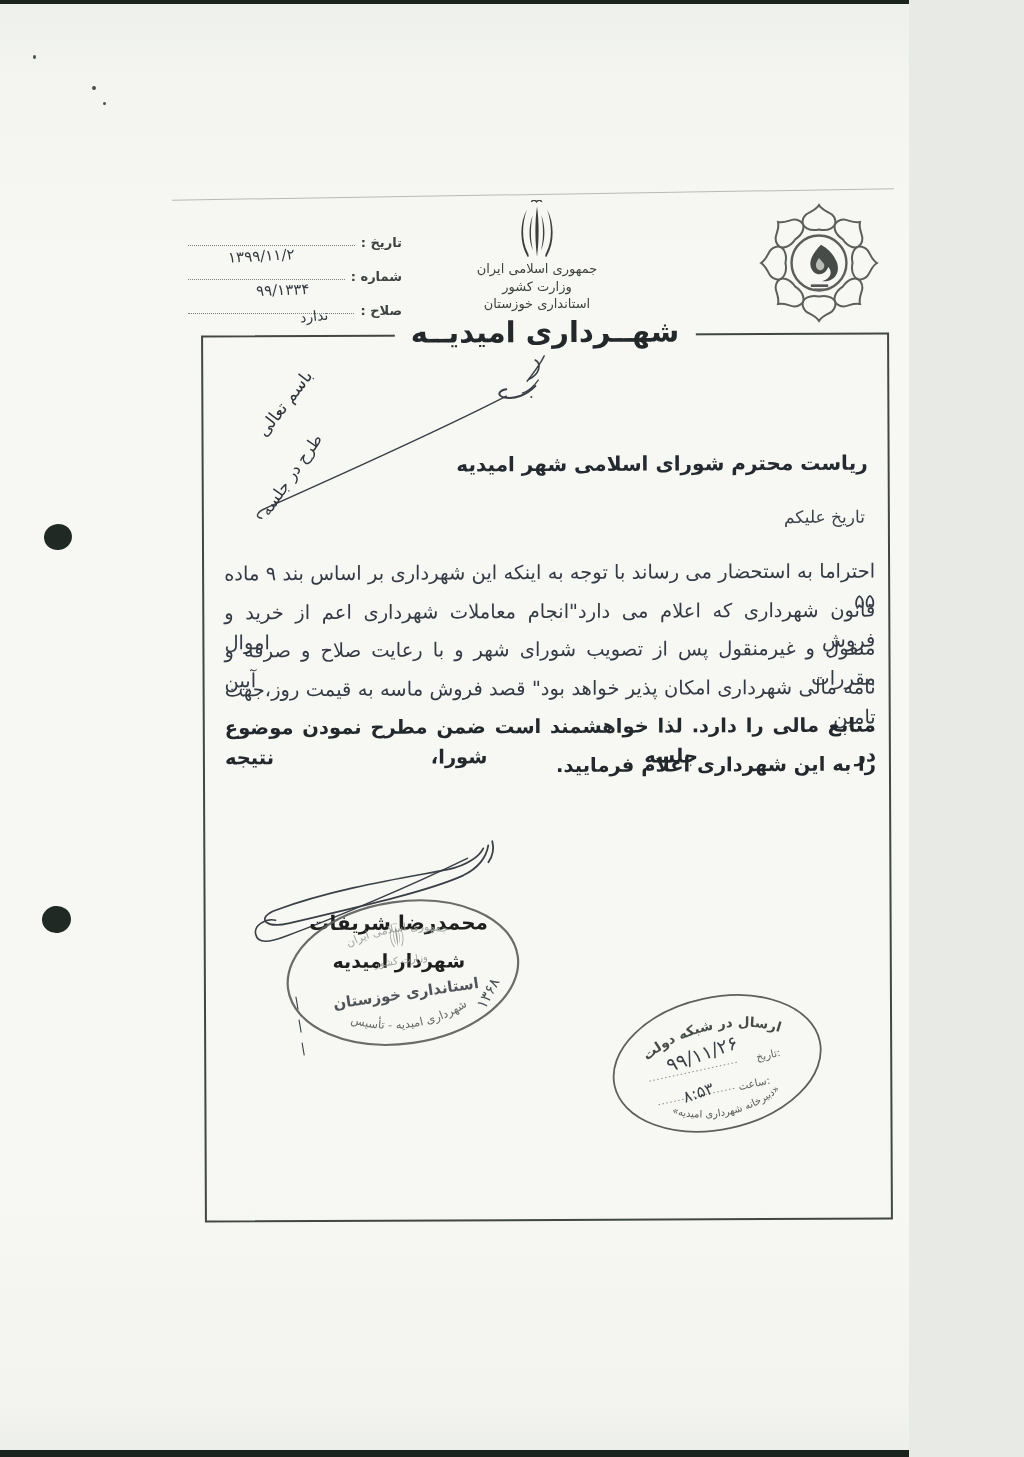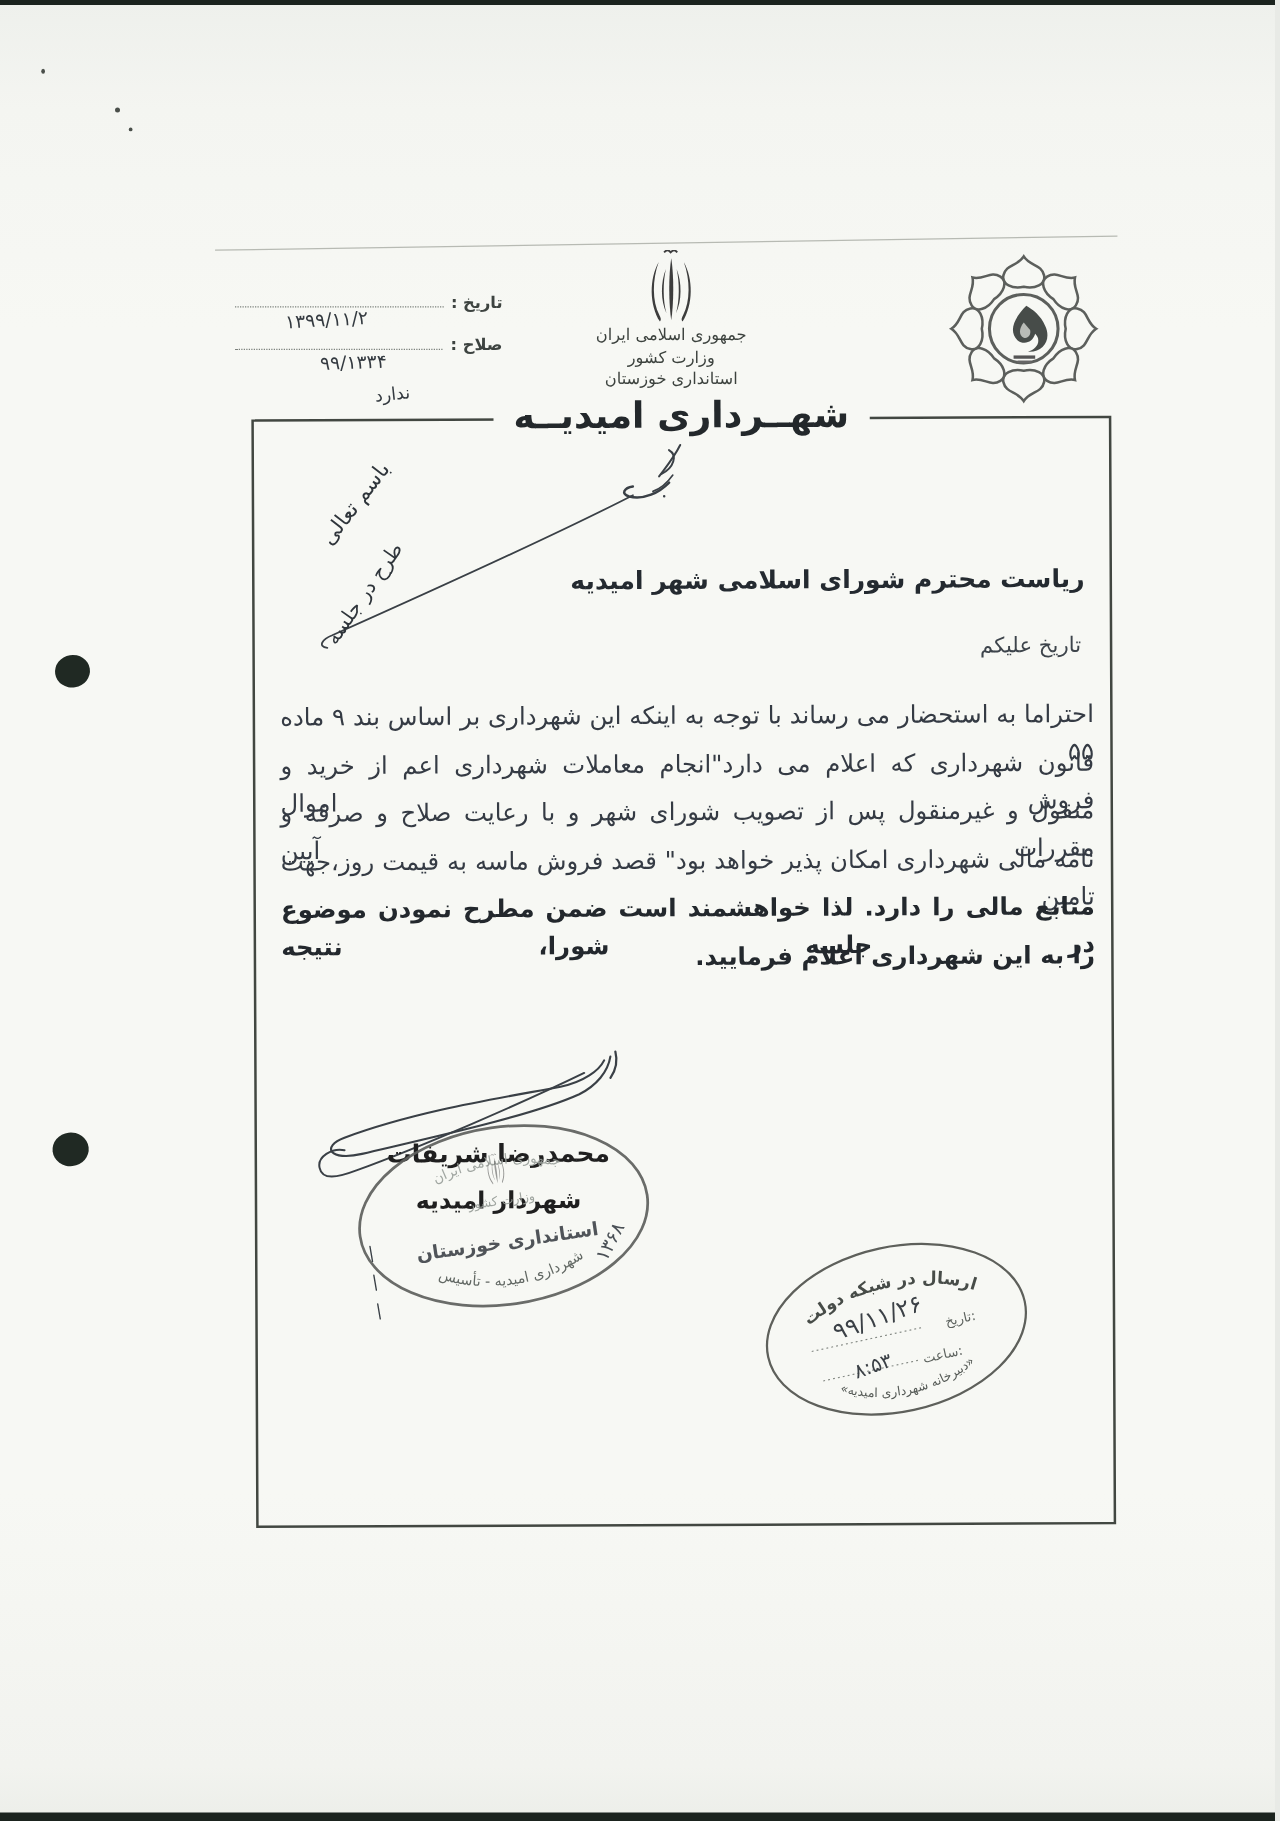--- a/index.html
+++ b/index.html
@@ -1,16 +1,16 @@
 <!DOCTYPE html>
 <html><head>
 <meta charset="utf-8">
 <style>
   html,body{margin:0;padding:0;background:#e8eae6;}
-  .page{position:relative;width:1020px;height:1457px;overflow:hidden;
+  .page{position:relative;width:909px;height:1457px;overflow:hidden;
         background:linear-gradient(180deg,#eef0ec 0%,#f4f5f1 6%,#f7f8f4 18%,#f7f8f4 82%,#f2f3ef 97%,#eceee9 100%);
         font-family:"DejaVu Sans",sans-serif;color:#33393f;}
   .fa{direction:rtl;}
   .abs{position:absolute;}
   .edge-strip{position:absolute;left:0;width:100%;background:#1b231e;}
   .hole{position:absolute;background:#202923;border-radius:50%;}
   .dot{position:absolute;background:#4a4f4a;border-radius:50%;}
   .scanline{position:absolute;height:1px;background:#b7bab3;}
 
   
@@ -73,20 +73,24 @@
         <path d="M59,32 C68,54 68,86 58,106 C64,86 64,54 59,32 Z" fill="#3d3d3d"></path>
         <path d="M29,20 C13,48 13,92 31,120 C34,117 32,113 30,109 C18,86 18,50 29,20 Z" fill="#3d3d3d"></path>
         <path d="M71,20 C87,48 87,92 69,120 C66,117 68,113 70,109 C82,86 82,50 71,20 Z" fill="#3d3d3d"></path>
       </g>
     </defs>
   </svg>
 
   <div class="meta fa">
     <div class="meta-row">
       <span class="meta-label">تاریخ :</span>
+      <span class="meta-dots"></span>
+    </div>
+    <div class="meta-row">
+      <span class="meta-label">شماره :</span>
       <span class="meta-dots"></span>
     </div>
     <div class="meta-row">
       <span class="meta-label">صلاح :</span>
       <span class="meta-dots"></span>
     </div>
   </div>
   <div class="hand fa" style="left:228px;top:247px;font-size:15px;transform:rotate(-3deg);letter-spacing:1px;">۱۳۹۹/۱۱/۲</div>
   <div class="hand fa" style="left:256px;top:281px;font-size:15px;transform:rotate(-2deg);letter-spacing:1px;">۹۹/۱۳۳۴</div>
   <div class="hand fa" style="left:300px;top:308px;font-size:14px;transform:rotate(-6deg);">ندارد</div>

